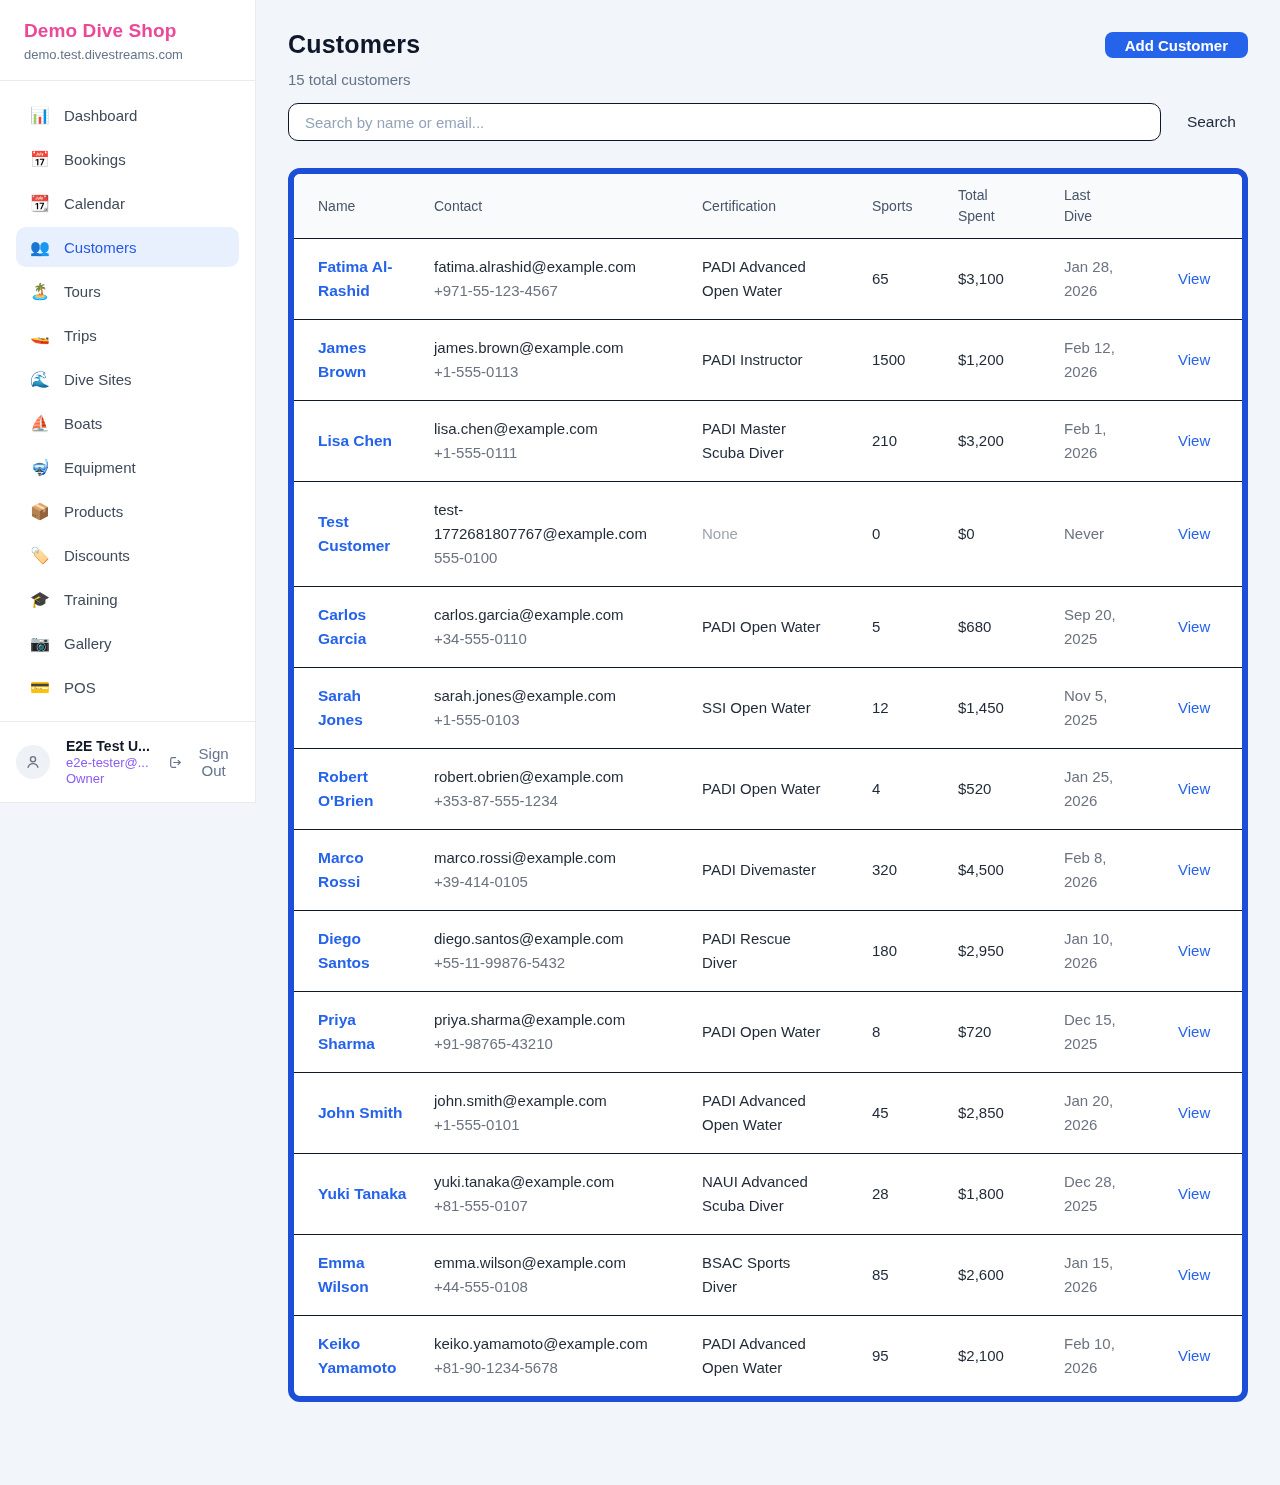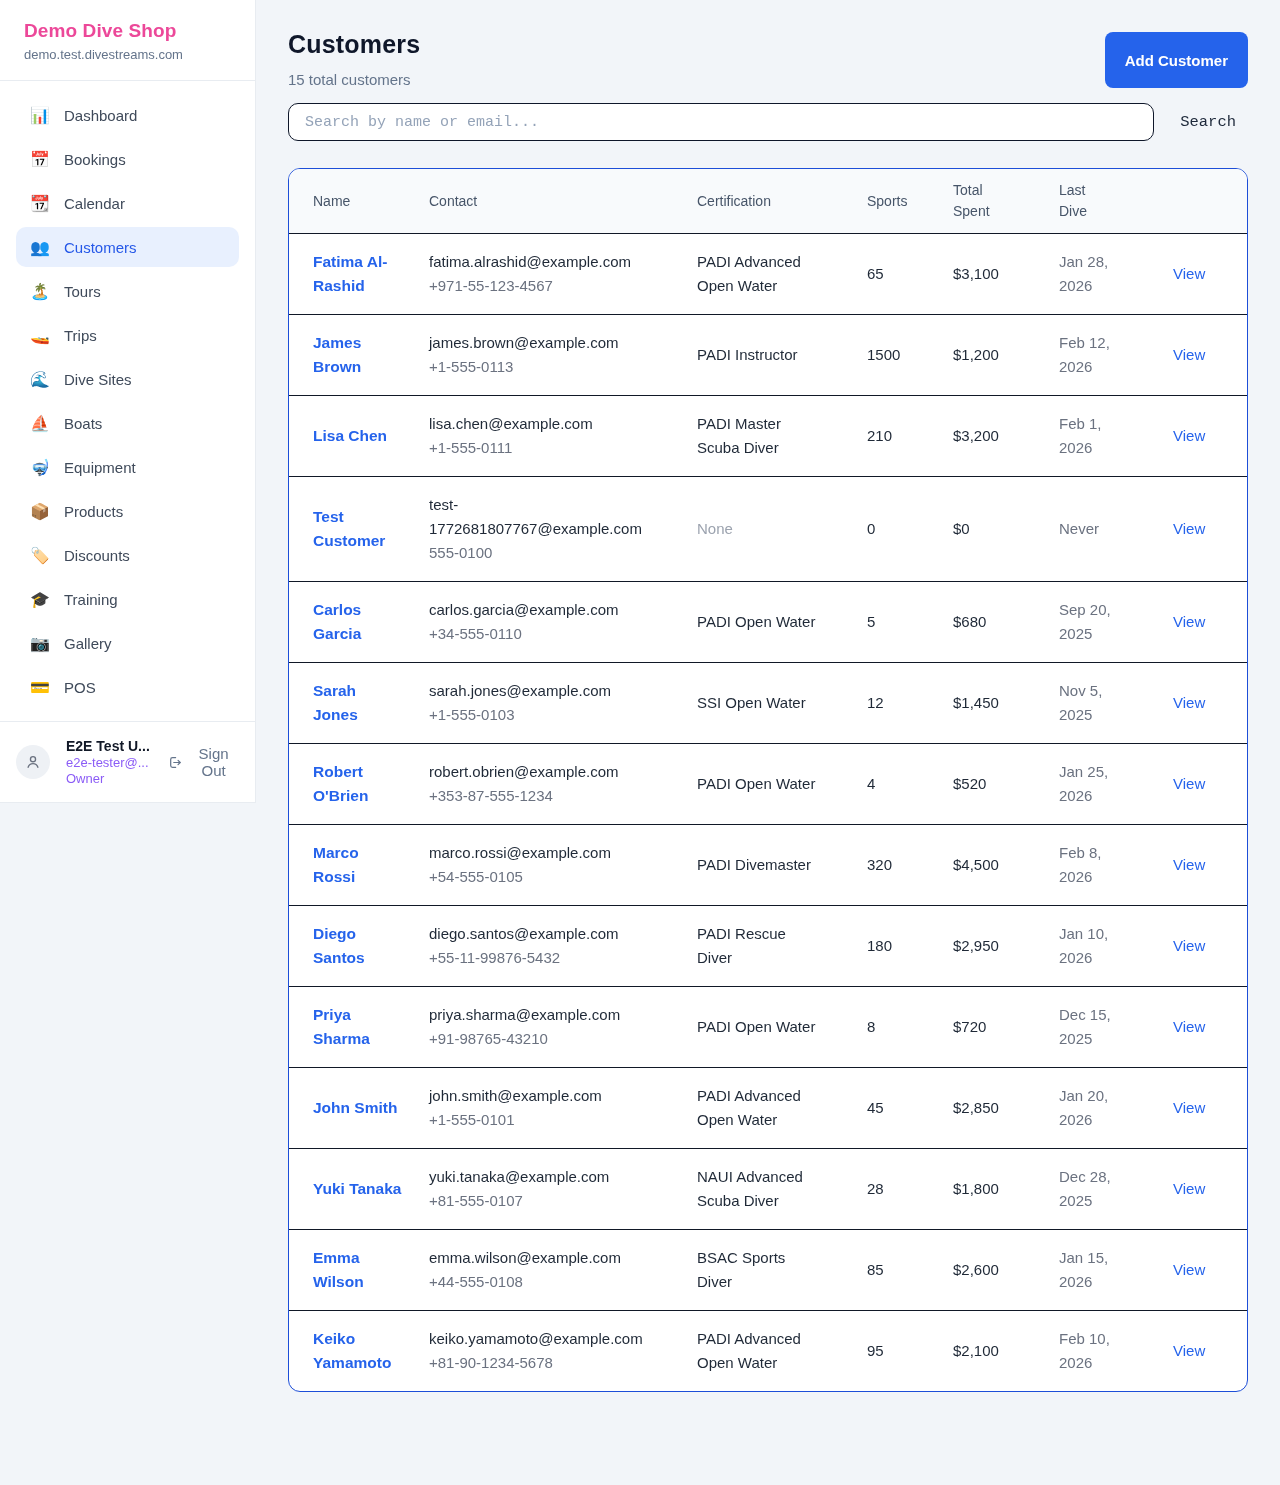--- a/index.html
+++ b/index.html
@@ -55,40 +55,40 @@
 
   
   .main { flex: 1 1 auto; padding: 30px 32px 32px 32px; min-width: 0; }
 
   .page-header { display: flex; justify-content: space-between; align-items: flex-start; }
   .page-title { font-size: 25px; font-weight: 700; color: #0f172a; letter-spacing: .2px; }
   .page-sub { margin-top: 12px; font-size: 15px; color: #64748b; }
   .add-btn {
     background: #2563eb; color: #ffffff; border: none; cursor: pointer;
     font-family: inherit; font-size: 15px; font-weight: 600;
-    padding: 0 20px; height: 56px; border-radius: 8px; margin-top: 2px;
-  }
-
-  .search-row { display: flex; align-items: center; gap: 26px; margin-top: 15px; font-family: Liberation Mono, monospace; }
+    padding: 0 20px; height: 26px; border-radius: 8px; margin-top: 2px;
+  }
+
+  .search-row { display: flex; align-items: center; gap: 26px; margin-top: 15px; }
   .search-input {
     flex: 1 1 auto; height: 38px;
     border: 1px solid #0f172a; border-radius: 10px;
     padding: 0 16px; font-family: inherit; font-size: 15px;
     color: #111827; background: #ffffff; outline: none;
   }
   .search-input::placeholder { color: #94a3b8; }
   .search-btn {
     background: none; border: none; cursor: pointer;
     font-family: inherit; font-size: 15.5px; color: #1e293b; padding: 0 12px 0 0;
   }
 
   
   .card {
     margin-top: 27px; background: #ffffff;
-    border: 1px solid #1d4ed8; border-radius: 12px;
+    border: 6px solid #1d4ed8; border-radius: 12px;
     overflow: hidden;
   }
   table { width: 100%; border-collapse: collapse; table-layout: fixed; }
   col.c1 { width: 140px; } col.c2 { width: 268px; } col.c3 { width: 170px; }
   col.c4 { width: 86px; }  col.c5 { width: 106px; } col.c6 { width: 114px; }
   col.c7 { width: 76px; }
 
   thead th {
     background: #f8fafc; text-align: left; vertical-align: middle;
     font-weight: 400; font-size: 14px; color: #475569;
@@ -378,21 +378,21 @@
     <td class="c-last">
               <div class="last">Jan 25, 2026</div>
             </td>
     <td class="c-view"><a href="#" class="view-link">View</a></td>
   </tr>
 
   <tr>
     <td class="c-name"><a href="#" class="name-link">Marco Rossi</a></td>
     <td class="c-contact">
       <div class="email">marco.rossi@example.com</div>
-      <div class="phone">+54-555-0105</div>
+      <div class="phone">+39-414-0105</div>
     </td>
     <td class="c-cert">
               <div class="cert">PADI Divemaster</div>
             </td>
     <td class="c-dives">320</td>
     <td class="c-total">$4,500</td>
     <td class="c-last">
               <div class="last">Feb 8, 2026</div>
             </td>
     <td class="c-view"><a href="#" class="view-link">View</a></td>

